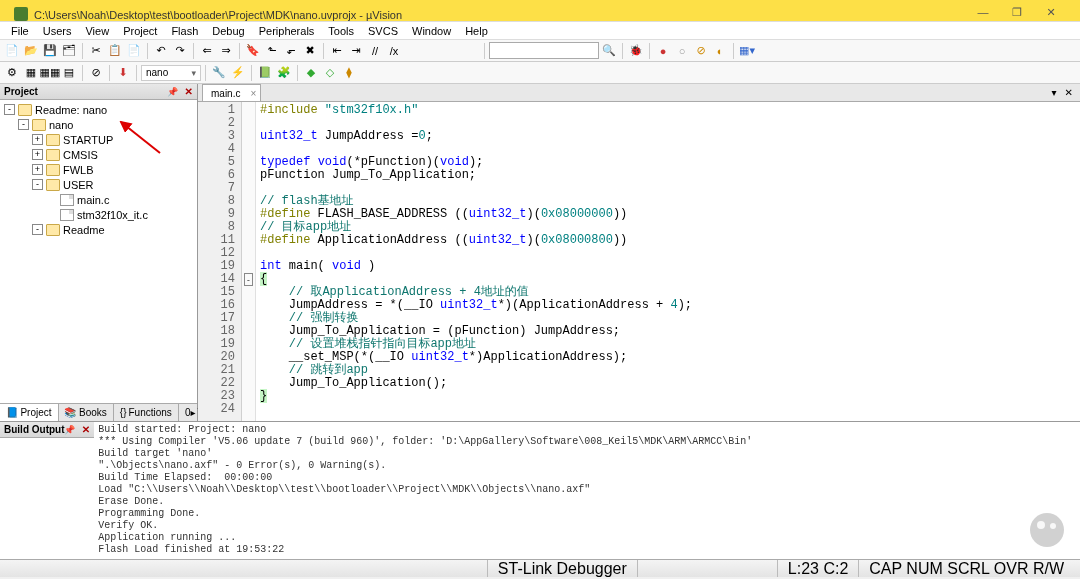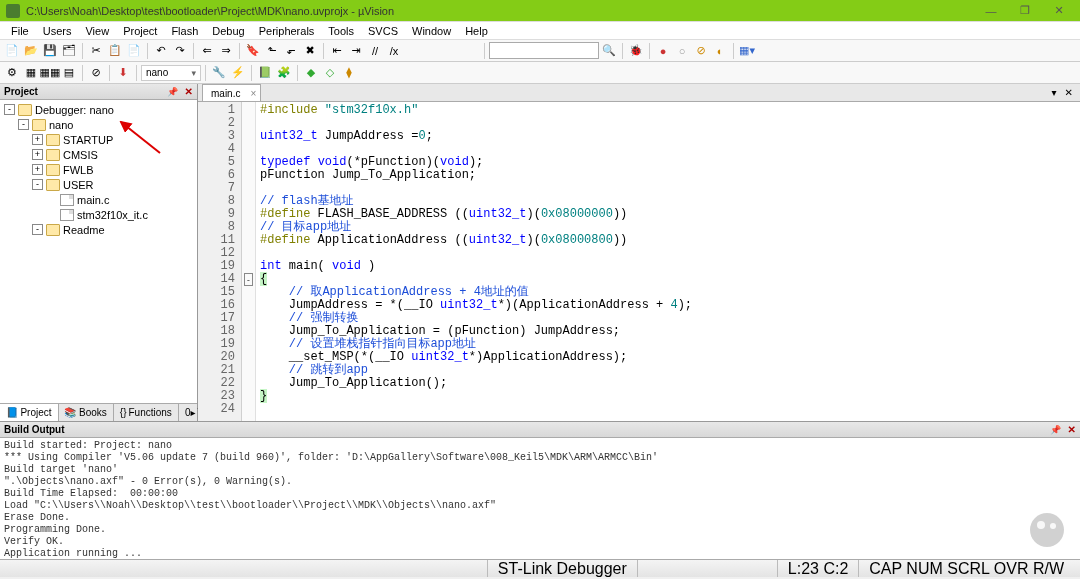--- a/index.html
+++ b/index.html
@@ -1,18 +1,18 @@
 <!DOCTYPE html>
 <html><head>
 <meta charset="utf-8">
 <style>
 * { margin:0; padding:0; box-sizing:border-box; }
 body { font-family:"Segoe UI",Tahoma,sans-serif; font-size:11px; background:#f0f0f0; overflow:hidden; width:1080px; height:579px; position:relative; }
 
-.titlebar { height:22px; background:#84cc16; display:flex; align-items:center; padding:0 6px; border-bottom:1px solid #ddd; }
+.titlebar { height:22px; background:#fde047; display:flex; align-items:flex-end; padding:0 14px; border-bottom:1px solid #ddd; }
 .titlebar .icon { width:14px; height:14px; background:#4a7d2f; border-radius:2px; margin-right:6px; }
 .titlebar .title { flex:1; font-size:11px; color:#333; }
 .win-controls { display:flex; gap:4px; }
 .win-btn { width:30px; height:18px; display:flex; align-items:center; justify-content:center; font-size:11px; color:#555; cursor:pointer; }
 
 .menubar { height:18px; background:#fff; display:flex; align-items:center; padding:0 4px; font-size:11px; border-bottom:1px solid #ddd; }
 .menubar span { padding:2px 7px; cursor:pointer; }
 
 .toolbar { height:22px; background:#f8f8f8; border-bottom:1px solid #ccc; display:flex; align-items:center; padding:0 3px; gap:1px; }
 .toolbar2 { height:22px; background:#f8f8f8; border-bottom:1px solid #ccc; display:flex; align-items:center; padding:0 3px; gap:1px; }
@@ -50,25 +50,25 @@
 .gutter { width:44px; background:#f0f0f0; border-right:1px solid #d0d0d0; text-align:right; padding:2px 6px 2px 0; color:#666; }
 .gutter div { height:13px; }
 .fold-col { width:14px; background:#fafafa; border-right:1px solid #e0e0e0; padding-top:2px; }
 .fold-col div { height:13px; display:flex; align-items:center; justify-content:center; }
 .fold-box { width:9px; height:9px; border:1px solid #888; font-size:8px; line-height:7px; text-align:center; cursor:pointer; }
 .code-lines { flex:1; padding:2px 4px; white-space:pre; }
 .code-lines div { height:13px; }
 .kw { color:#0000ff; }
 .str { color:#008080; }
 .num { color:#008080; }
-.cmt { color:#1d4ed8; }
+.cmt { color:#0f766e; }
 .pp { color:#808000; }
 .hl-brace { background:#c6f5c6; }
 
-.build-panel { height:138px; display:flex; flex-direction:column; border-top:1px solid #999; background:#fff; }
+.build-panel { height:138px; display:flex; flex-direction:row; border-top:1px solid #999; background:#fff; }
 .build-body { flex:1; font-family:Consolas,"Courier New",monospace; font-size:10px; line-height:12px; padding:2px 4px; overflow:auto; white-space:pre; color:#333; }
 
 .statusbar { height:18px; background:linear-gradient(#f4f4f4,#e4e4e4); border-top:1px solid #aaa; display:flex; align-items:center; font-size:16px; padding:0 6px; }
 .statusbar .cell { padding:0 10px; border-left:1px solid #bbb; height:100%; display:flex; align-items:center; }
 .statusbar .spacer { flex:1; }
 
 .watermark { position:absolute; right:16px; bottom:32px; display:flex; align-items:center; gap:10px; opacity:0.45; pointer-events:none; font-size:22px; color:#7a7a7a; font-family:"Microsoft YaHei",sans-serif; }
 .wm-icon { width:34px; height:34px; border-radius:50%; background:#9a9a9a; position:relative; }
 .wm-icon::before,.wm-icon::after { content:""; position:absolute; background:#f0f0f0; border-radius:50%; }
 .wm-icon::before { width:8px; height:8px; top:8px; left:7px; }
@@ -178,21 +178,21 @@
             <marker id="ah" markerWidth="6" markerHeight="6" refX="5" refY="3" orient="auto">
               <path d="M0,0 L6,3 L0,6 Z" fill="#d00"></path>
             </marker>
           </defs>
         <line x1="45" y1="35" x2="6" y2="4" stroke="#d00" stroke-width="2" marker-end="url(#ah)"></line>
       </svg>
     <div class="tree-row">
           <span class="tree-spacer" style="width: 0px;"></span>
           <span class="tree-toggle">-</span>
           <span class="tree-icon folder-icon"></span>
-          <span>Debugger: nano</span>
+          <span>Readme: nano</span>
         </div>
         <div class="tree-row">
           <span class="tree-spacer" style="width: 14px;"></span>
           <span class="tree-toggle">-</span>
           <span class="tree-icon folder-icon"></span>
           <span>nano</span>
         </div>
         <div class="tree-row">
           <span class="tree-spacer" style="width: 28px;"></span>
           <span class="tree-toggle">+</span>

